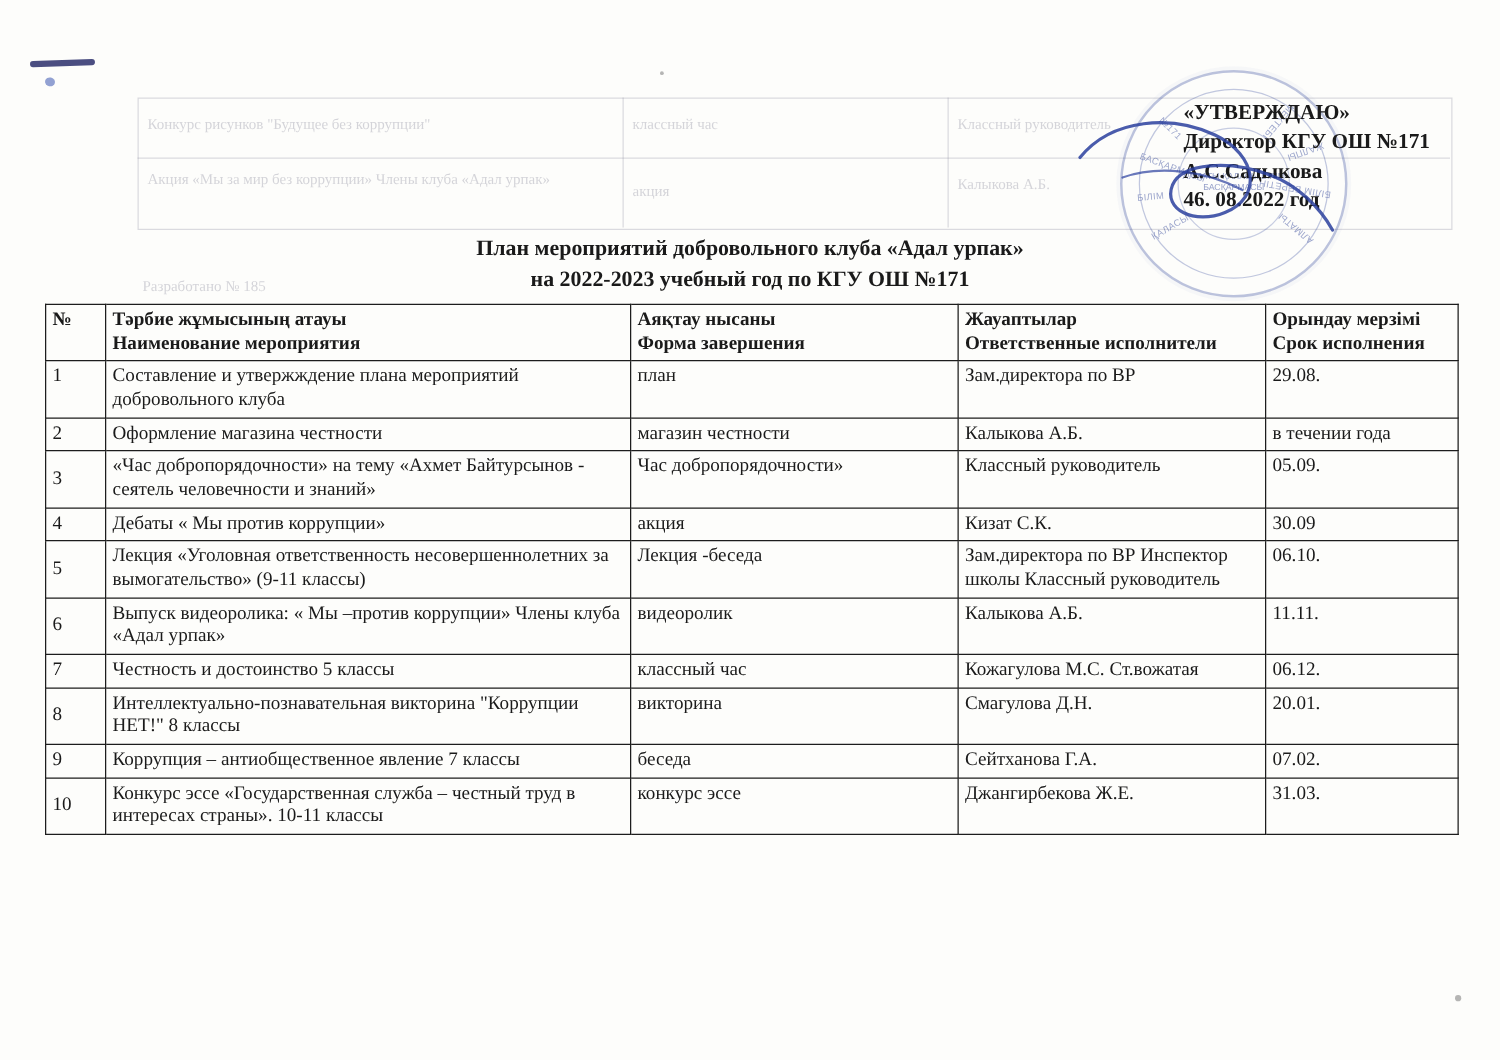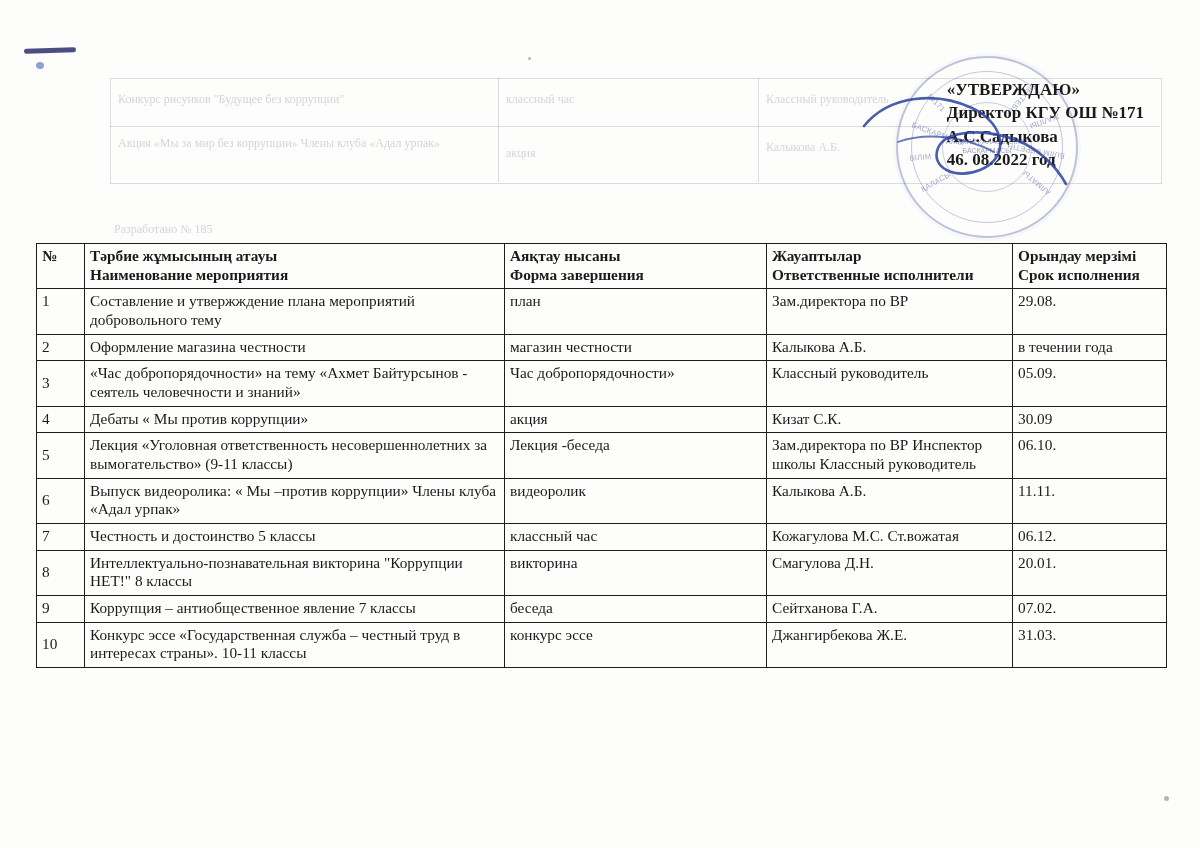--- a/index.html
+++ b/index.html
@@ -234,20 +234,24 @@
     <path d="M38 54 C66 44, 104 48, 134 64" fill="none" stroke="#2a3f9e" stroke-width="1.8" stroke-linecap="round" opacity="0.7"></path>
   </svg>
 
   <div class="approval">
     <div>«УТВЕРЖДАЮ»</div>
     <div>Директор КГУ ОШ №171</div>
     <div>А.С.Садыкова</div>
     <div>46. 08.2022 год</div>
   </div>
 
+  <div class="doc-title">
+    <div>План мероприятий  добровольного клуба «Адал урпак»</div>
+    <div>на 2022-2023 учебный год по КГУ ОШ №171</div>
+  </div>
 
   <div class="tbl-wrap">
     <table class="plan">
       <colgroup>
         <col class="c-num">
           <col class="c-name">
           <col class="c-form">
           <col class="c-resp">
           <col class="c-term">
       </colgroup>
@@ -268,21 +272,21 @@
           </th>
           <th>
             <span class="cell-sub">Орындау мерзімі</span>
             <span class="cell-sub">Срок исполнения</span>
           </th>
         </tr>
       </thead>
       <tbody>
         <tr>
           <td class="num top">1</td>
-          <td>Составление и утвержждение плана мероприятий добровольного тему</td>
+          <td>Составление и утвержждение плана мероприятий добровольного клуба</td>
           <td>план</td>
           <td>Зам.директора по ВР</td>
           <td>29.08.</td>
         </tr>
         <tr>
           <td class="num top">2</td>
           <td>Оформление магазина честности</td>
           <td>магазин честности</td>
           <td>Калыкова А.Б.</td>
           <td>в течении года</td>

